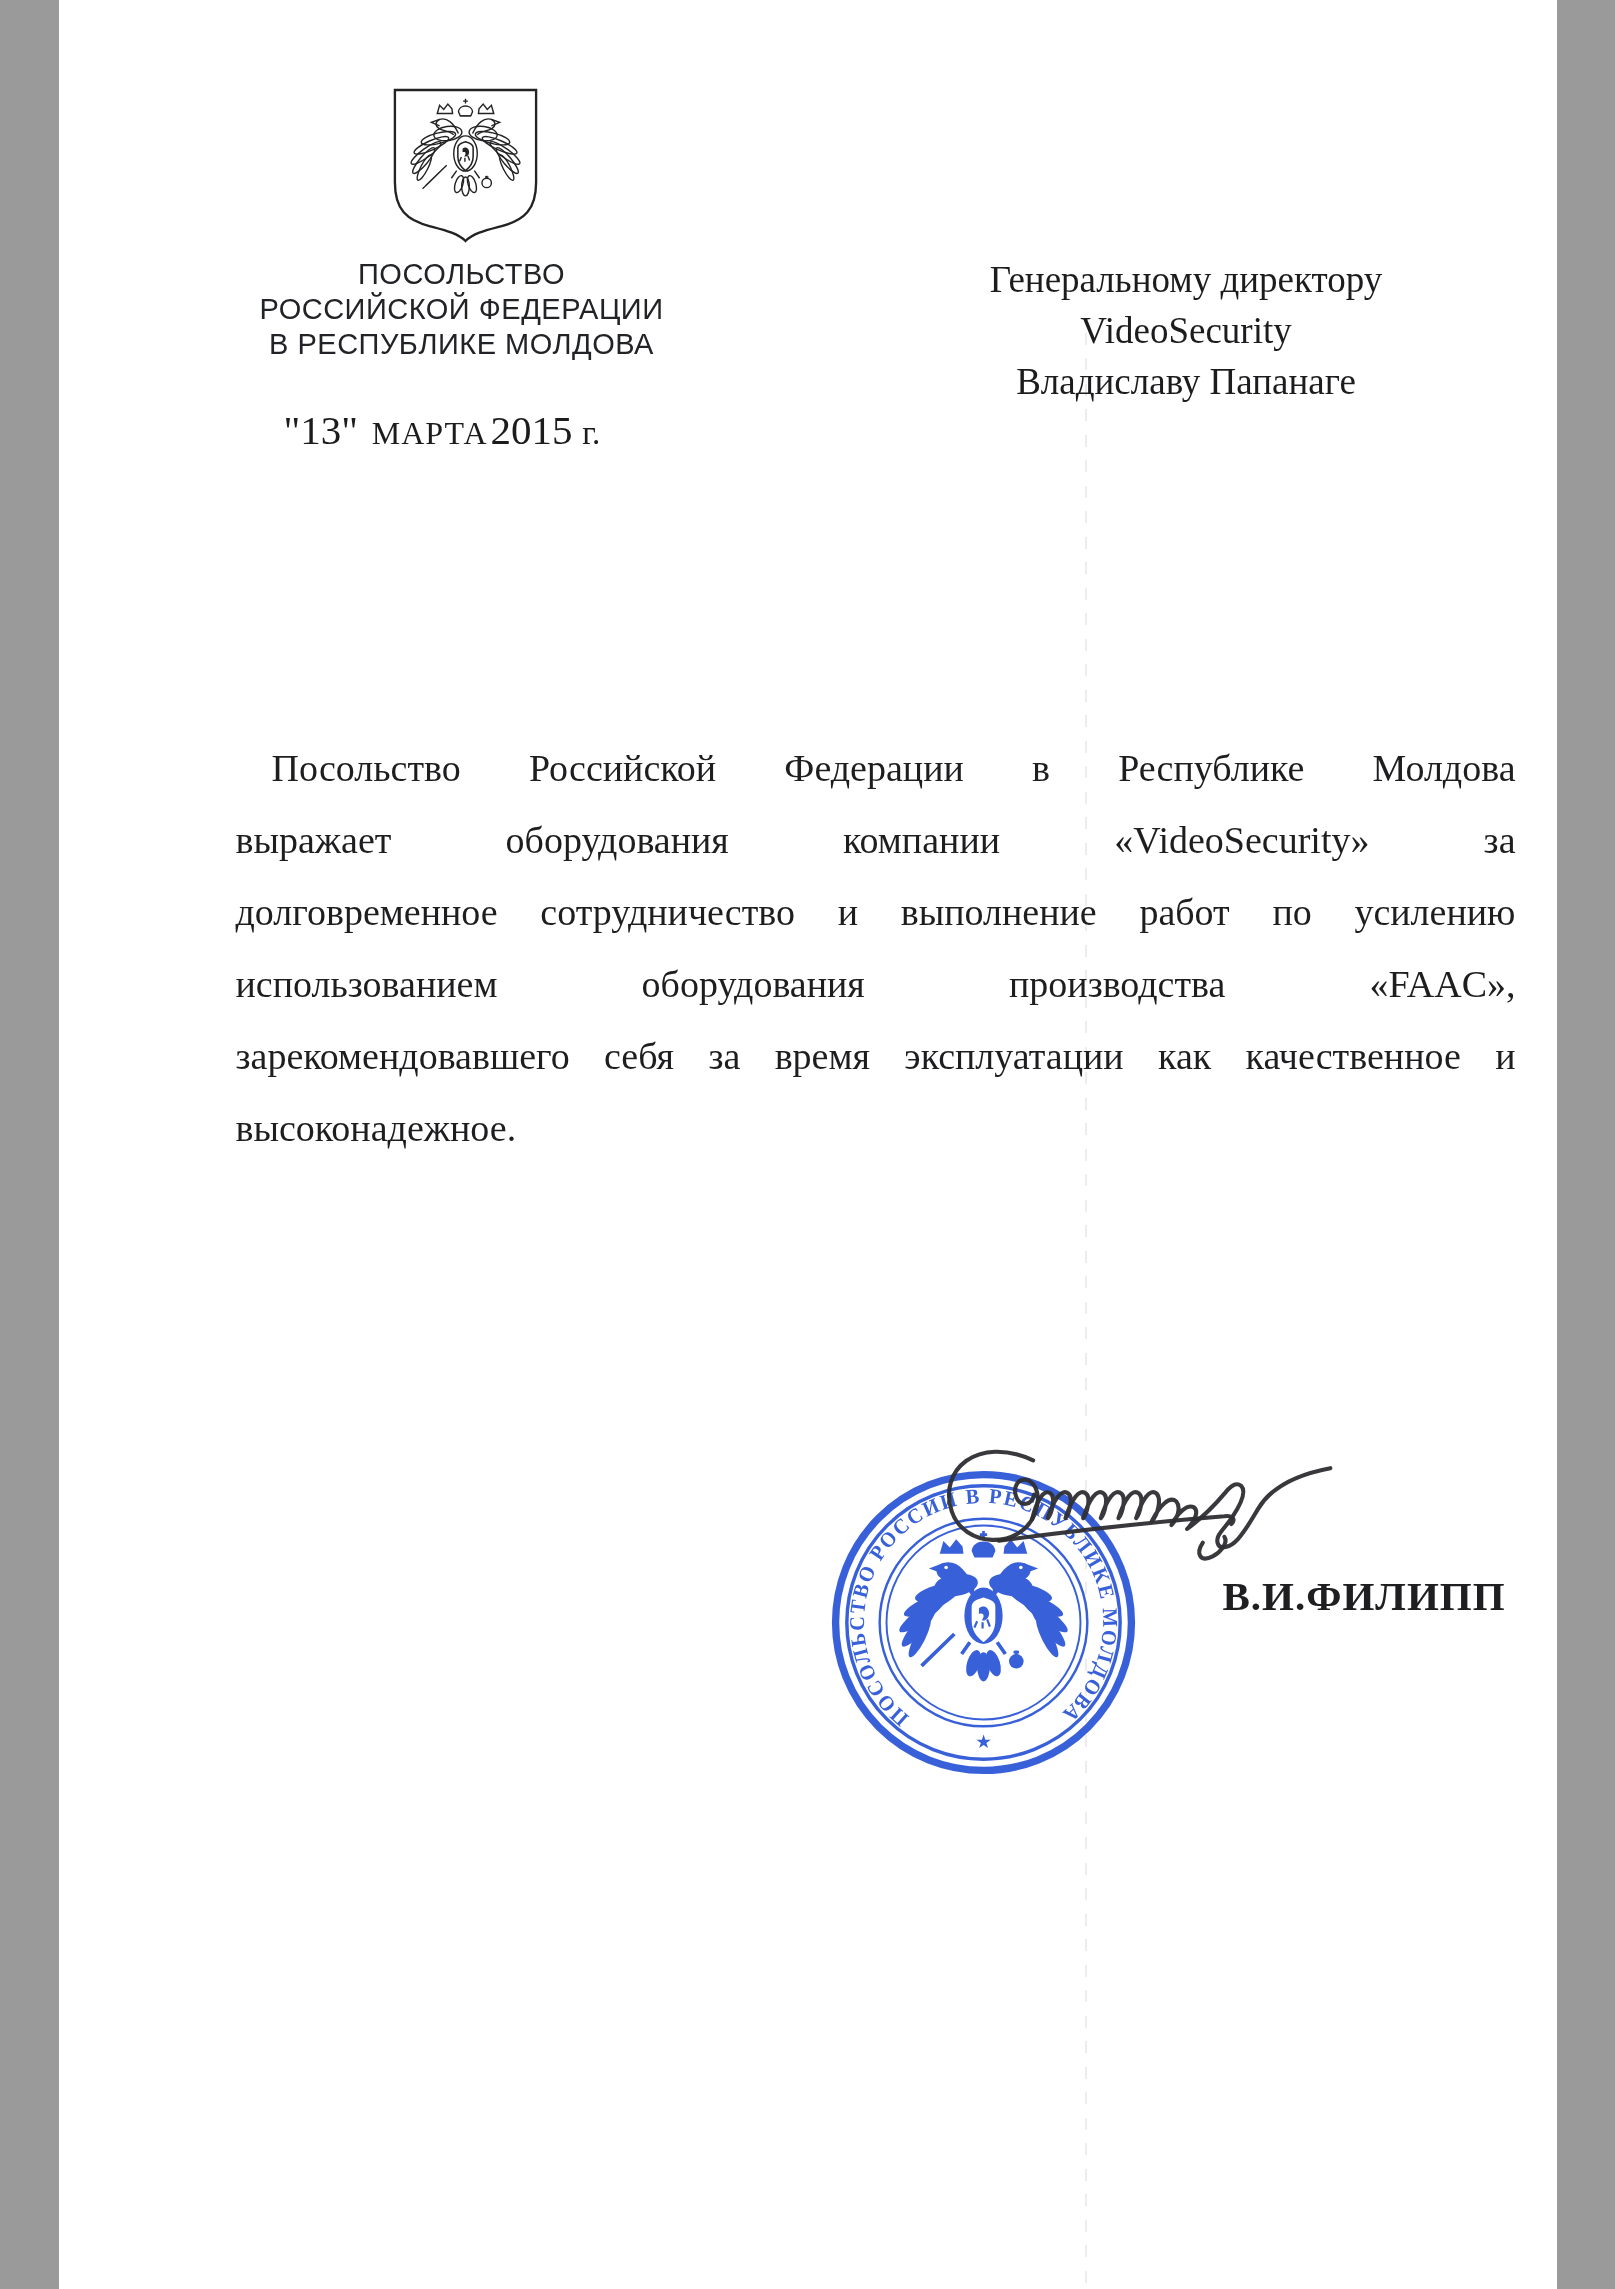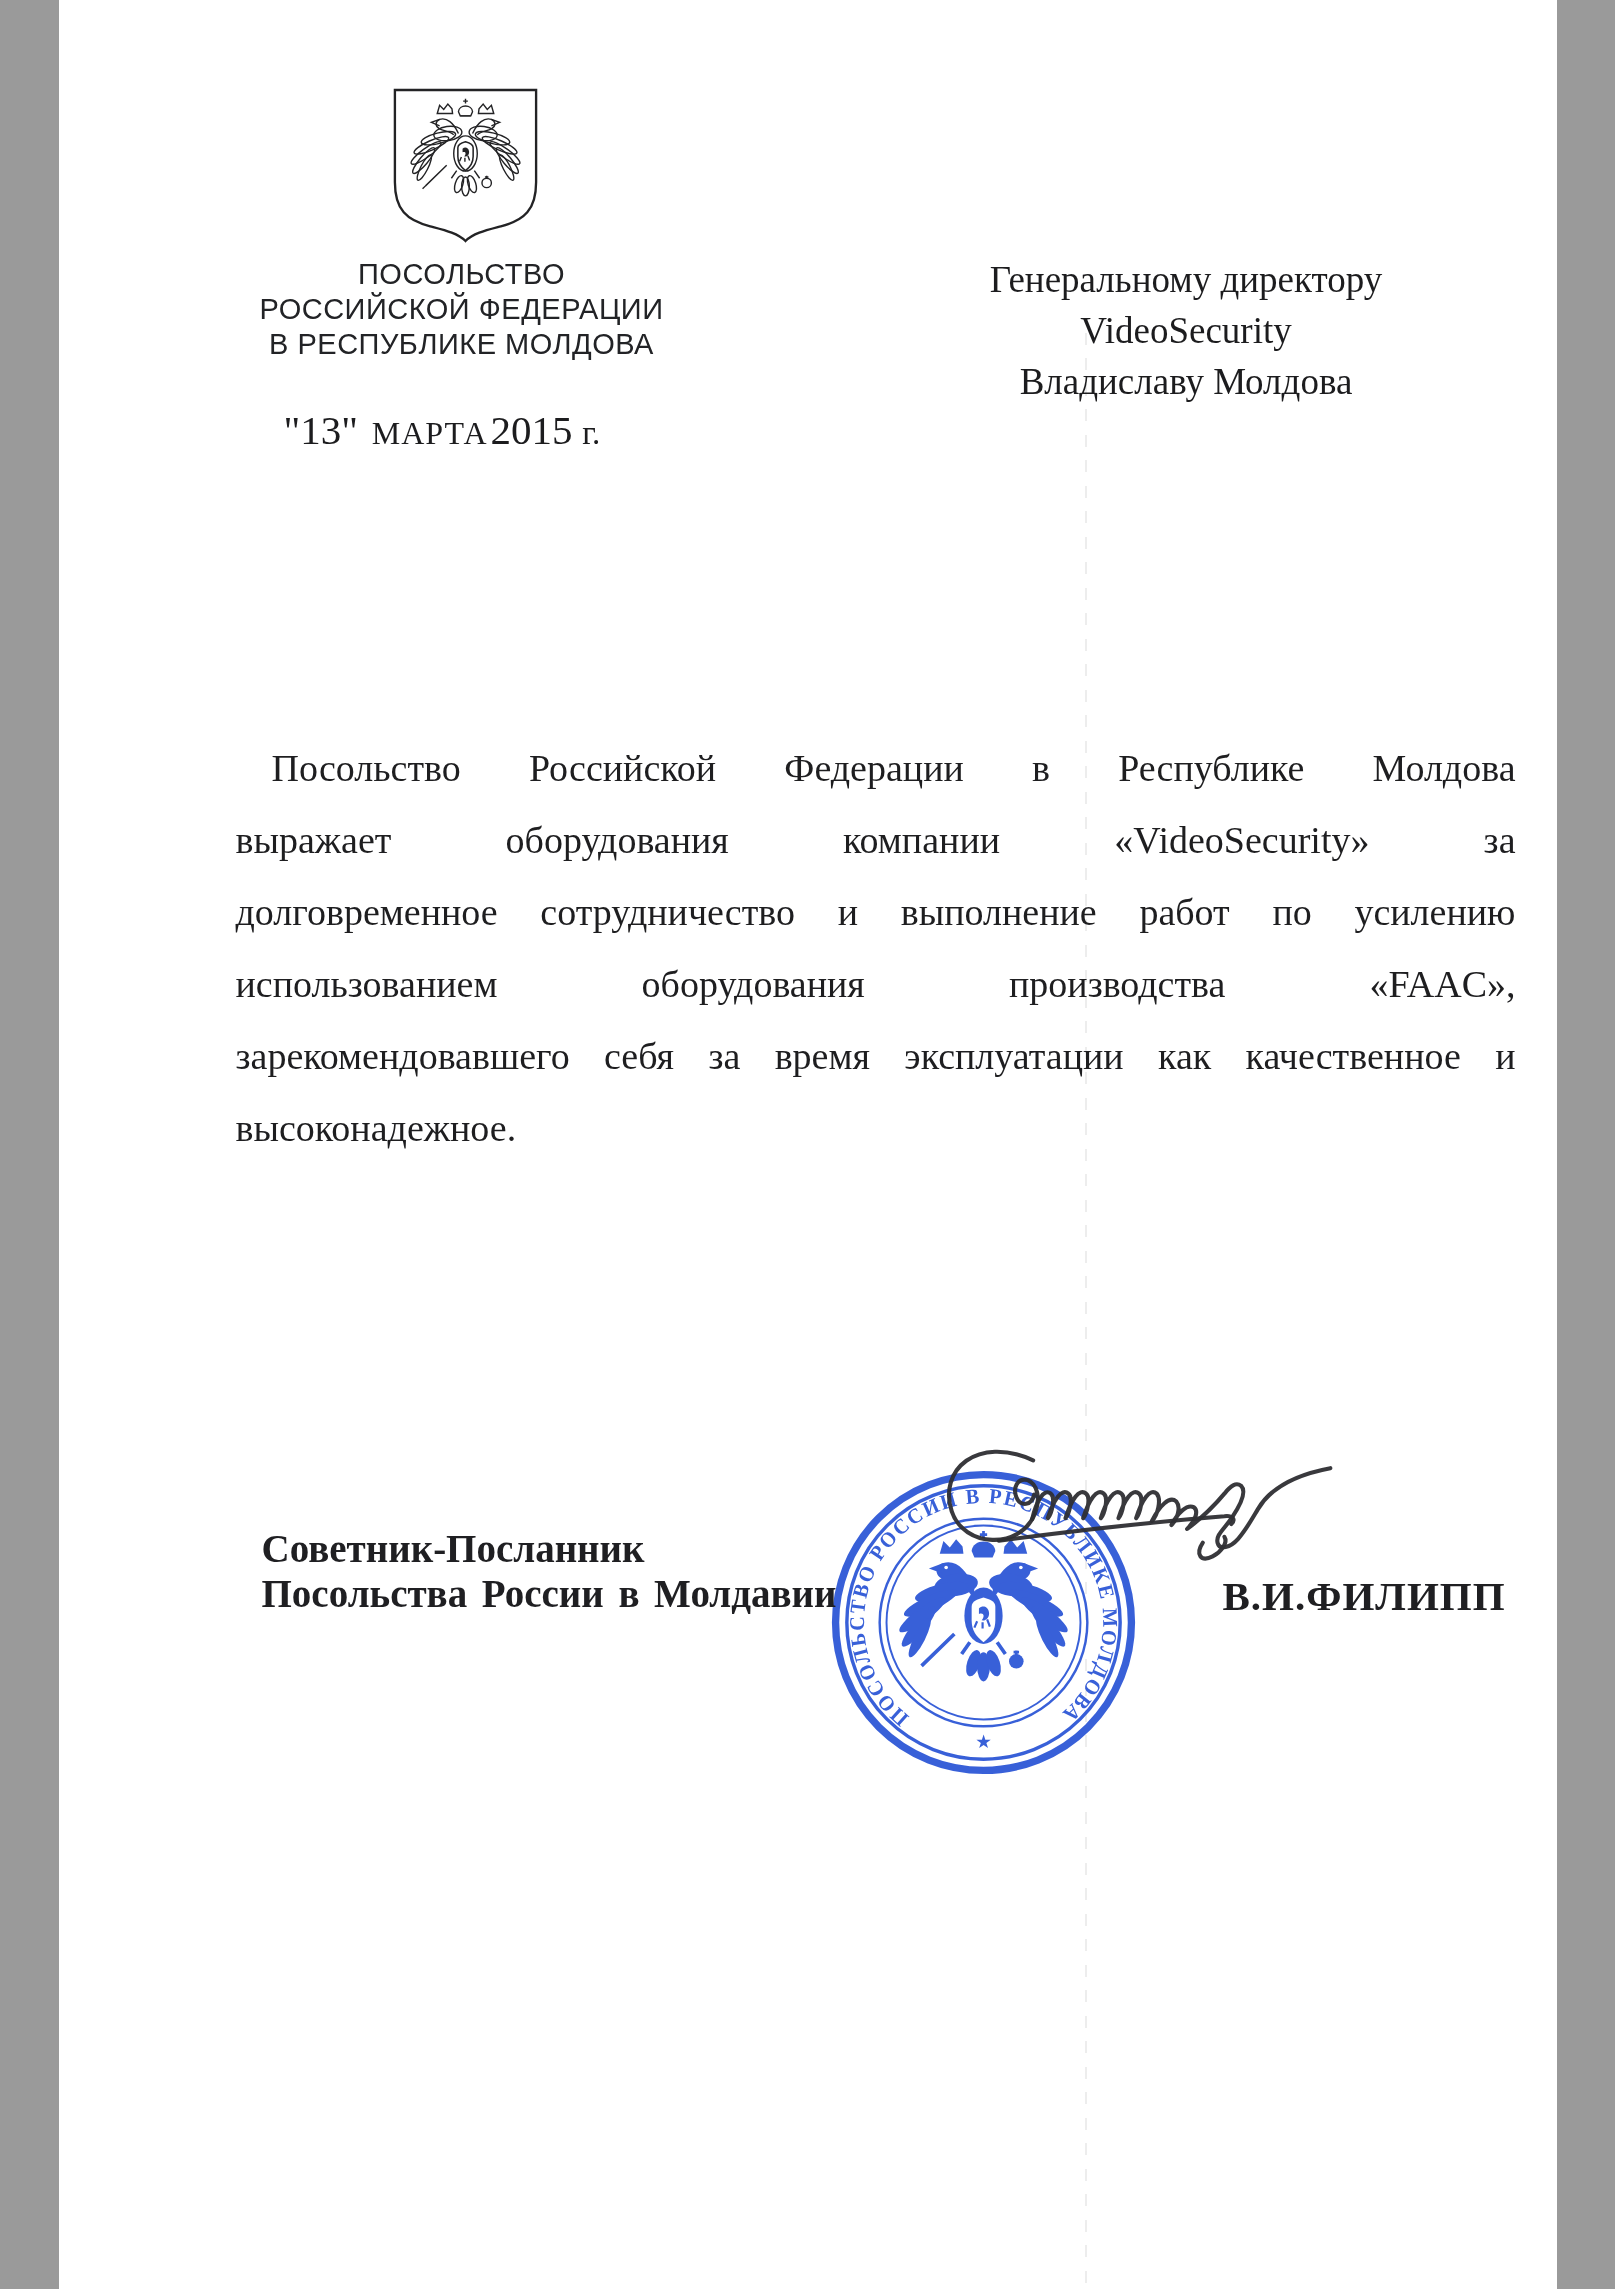--- a/index.html
+++ b/index.html
@@ -120,36 +120,32 @@
     <div>ПОСОЛЬСТВО</div>
     <div>РОССИЙСКОЙ ФЕДЕРАЦИИ</div>
     <div>В РЕСПУБЛИКЕ МОЛДОВА</div>
   </div>
 
   <div class="date-line"><span>"13"</span><span class="sm month">МАРТА</span><span class="year">2015</span><span class="era">г.</span></div>
 
   <div class="addressee">
     <div>Генеральному директору</div>
     <div>VideoSecurity</div>
-    <div>Владиславу Молдова</div>
+    <div>Владиславу Папанаге</div>
   </div>
 
   <div class="body-text">
     <div class="body-line indent">Посольство Российской Федерации в Республике Молдова</div>
     <div class="body-line">выражает оборудования компании «VideoSecurity» за</div>
     <div class="body-line">долговременное сотрудничество и выполнение работ по усилению</div>
     <div class="body-line">использованием оборудования производства «FAAC»,</div>
     <div class="body-line">зарекомендовавшего себя за время эксплуатации как качественное и</div>
     <div class="body-line last">высоконадежное.</div>
   </div>
 
-  <div class="signoff">
-    <div>Советник-Посланник</div>
-    <div>Посольства России в Молдавии</div>
-  </div>
   <div class="signer-name">В.И.ФИЛИПП</div>
 
   <svg class="stamp-svg" viewBox="0 0 344 344" xmlns="http://www.w3.org/2000/svg">
     <circle class="ring" cx="172" cy="172" r="151" stroke-width="7.5"></circle>
     <circle class="ring" cx="172" cy="172" r="139.5" stroke-width="3.5"></circle>
     <circle class="ring" cx="172" cy="172" r="106" stroke-width="2.5"></circle>
     <circle class="ring" cx="172" cy="172" r="99" stroke-width="2"></circle>
     <path id="s-textcircle" fill="none" d="M 96.9 268.1 A 122 122 0 1 1 247.1 268.1"></path>
     <text class="ringtext"><textPath href="#s-textcircle" startOffset="0" textLength="600" lengthAdjust="spacingAndGlyphs">ПОСОЛЬСТВО РОССИИ В РЕСПУБЛИКЕ МОЛДОВА</textPath></text>
     <text class="star" x="172" y="300" text-anchor="middle">★</text>

